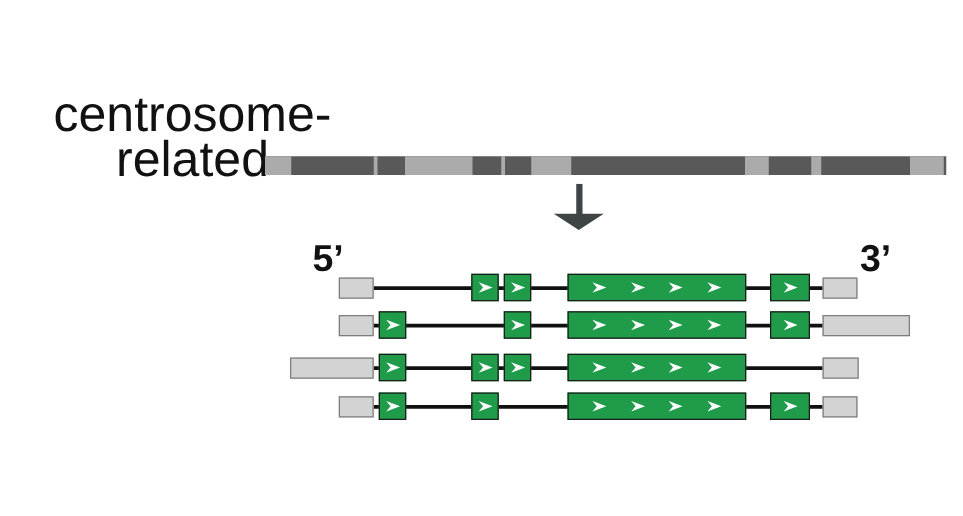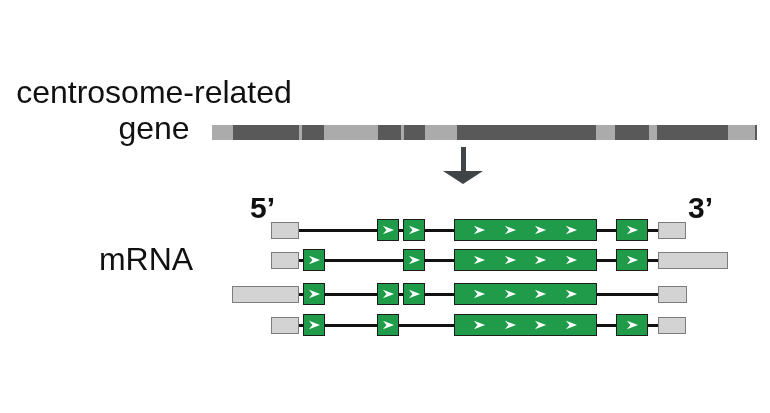--- a/index.html
+++ b/index.html
@@ -2,21 +2,21 @@
 <html><head>
 <meta charset="utf-8">
 <style>
   html,body{margin:0;padding:0;background:#ffffff;}
   .stage{
     position:relative;width:770px;height:413px;background:#ffffff;
     font-family:"Liberation Sans",sans-serif;overflow:hidden;
   }
   .gene-label{
     position:absolute;left:4px;top:74px;width:300px;
-    text-align:center;font-size:32px;line-height:36px;color:#111;
+    text-align:center;font-size:40px;line-height:36px;color:#111;
   }
   .mrna-label{
     position:absolute;left:16px;top:244px;width:260px;
     text-align:center;font-size:32px;line-height:31px;color:#111;
   }
   .prime{
     position:absolute;top:191px;font-size:30px;font-weight:bold;color:#111;
   }
   .prime.five{left:250px;}
   .prime.three{left:688px;}
@@ -29,28 +29,26 @@
   }
   .utr-box{position:absolute;box-sizing:border-box;}
   .down-arrow{position:absolute;left:440px;top:147px;}
 </style>
 </head>
 <body>
 
 <div class="stage">
   <div class="gene-label">
     <div>centrosome-related</div>
-    <div>gene</div>
   </div>
 
   <div class="prime five">5’</div>
   <div class="prime three">3’</div>
 
   <div class="mrna-label">
-    <div>mRNA</div>
   </div>
 <div class="gene-bar" style="left: 212px; top: 125px; width: 545px; height: 15px; background: rgb(89, 89, 89);">
       <div class="gene-seg" style="left: 0px; width: 21px; background: rgb(171, 171, 171);"></div>
       <div class="gene-seg" style="left: 87px; width: 3px; background: rgb(171, 171, 171);"></div>
       <div class="gene-seg" style="left: 112px; width: 54px; background: rgb(171, 171, 171);"></div>
       <div class="gene-seg" style="left: 189px; width: 3px; background: rgb(171, 171, 171);"></div>
       <div class="gene-seg" style="left: 213px; width: 32px; background: rgb(171, 171, 171);"></div>
       <div class="gene-seg" style="left: 384px; width: 19px; background: rgb(171, 171, 171);"></div>
       <div class="gene-seg" style="left: 437px; width: 8px; background: rgb(171, 171, 171);"></div>
       <div class="gene-seg" style="left: 516px; width: 27px; background: rgb(171, 171, 171);"></div>

